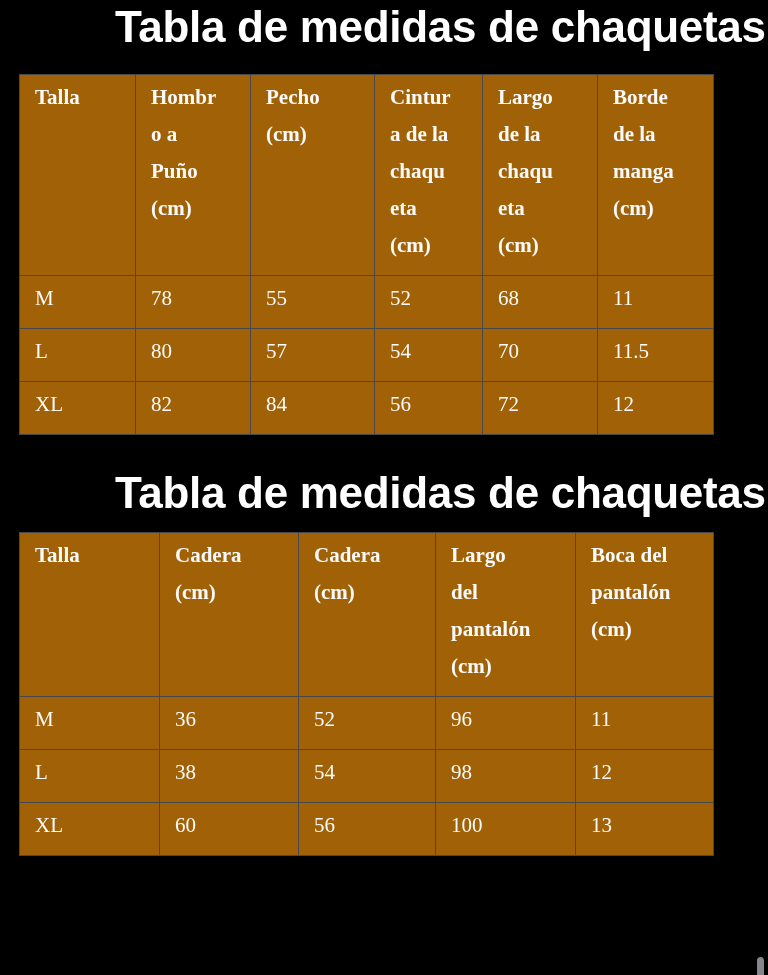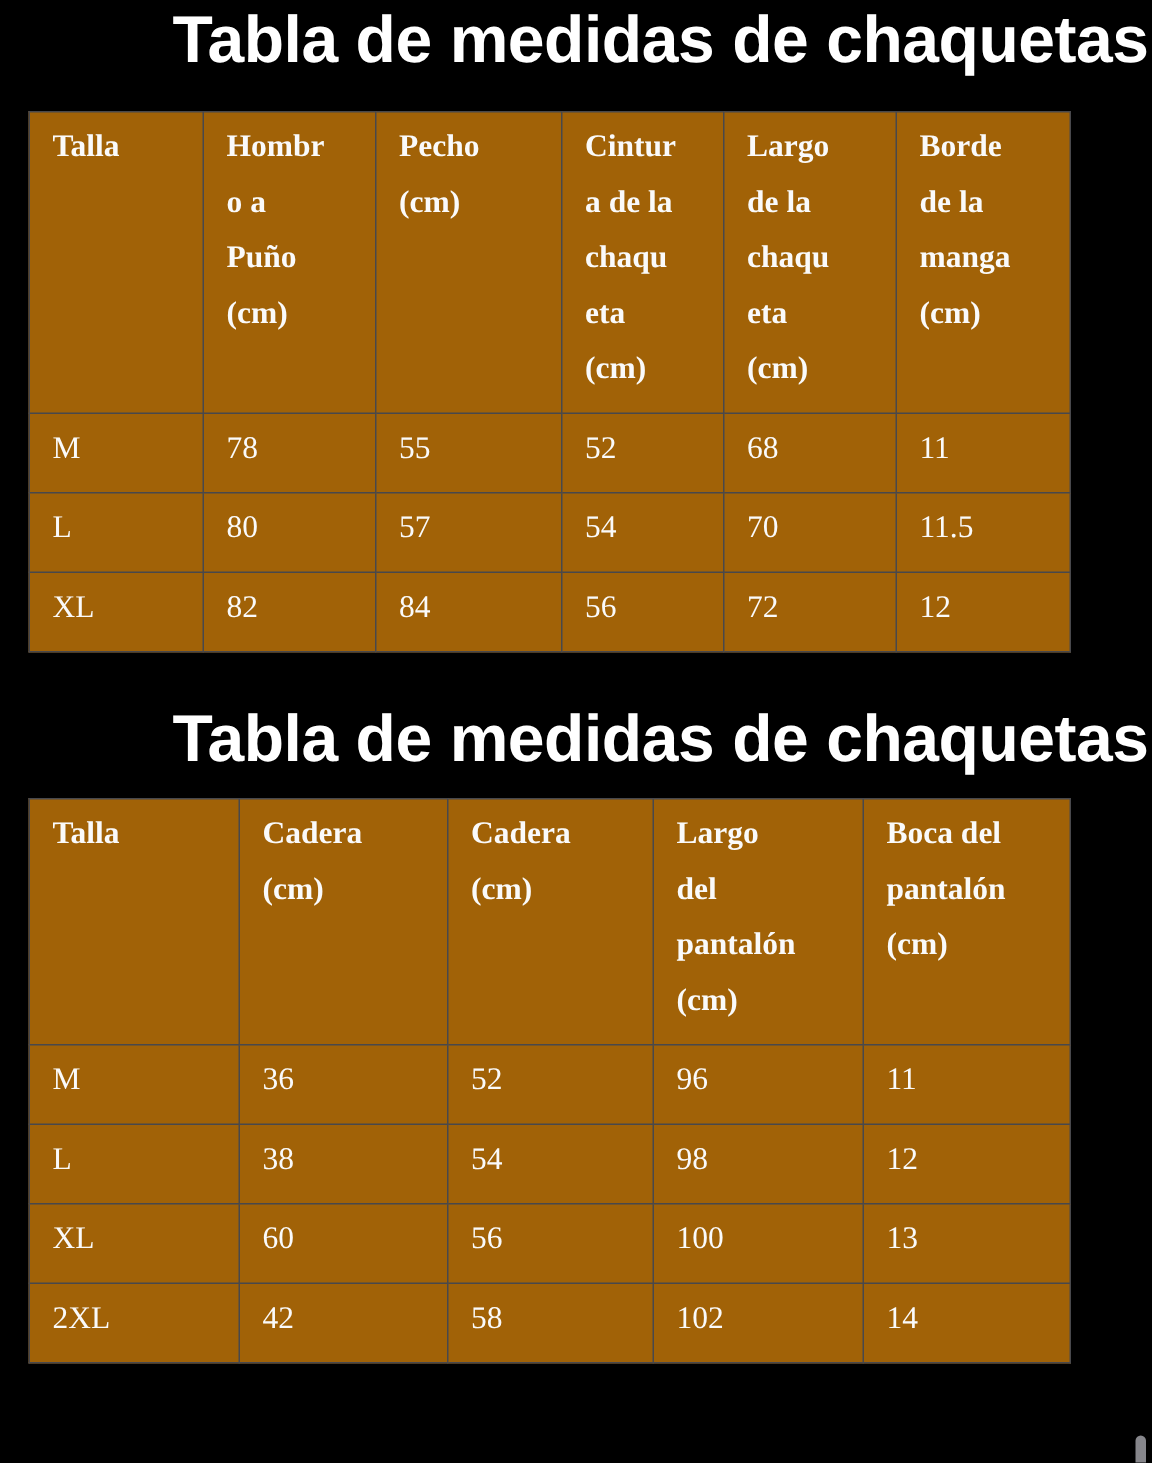--- a/index.html
+++ b/index.html
@@ -174,23 +174,16 @@
         <td>98</td>
         <td>12</td>
       </tr>
       <tr>
         <td>XL</td>
         <td>60</td>
         <td>56</td>
         <td>100</td>
         <td>13</td>
       </tr>
-      <tr>
-        <td>2XL</td>
-        <td>42</td>
-        <td>58</td>
-        <td>102</td>
-        <td>14</td>
-      </tr>
     </tbody>
 </table>
 
 <div class="scrollbar-thumb"></div>
 
 </body></html>

